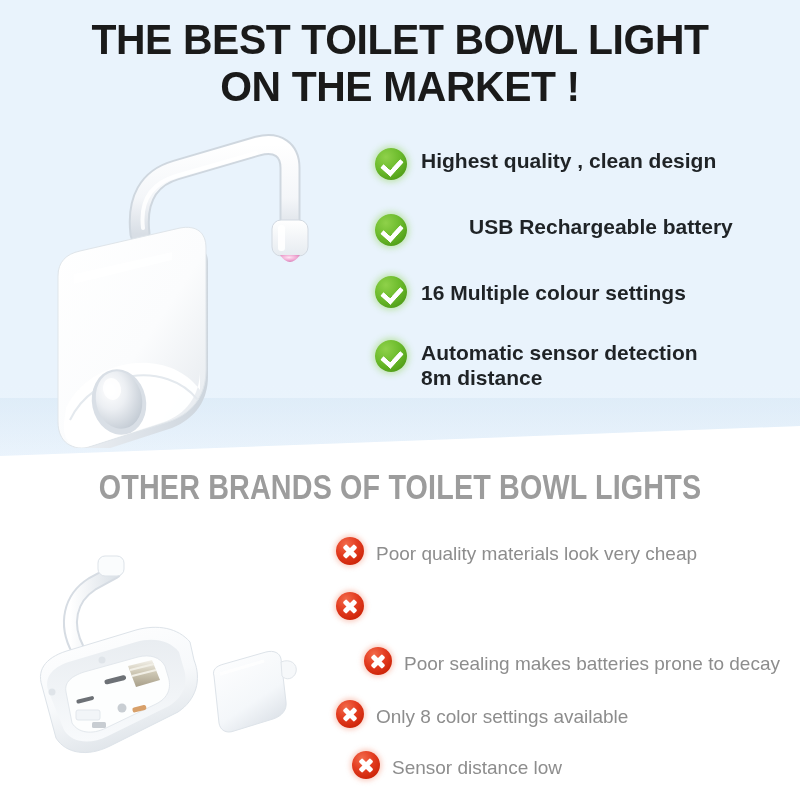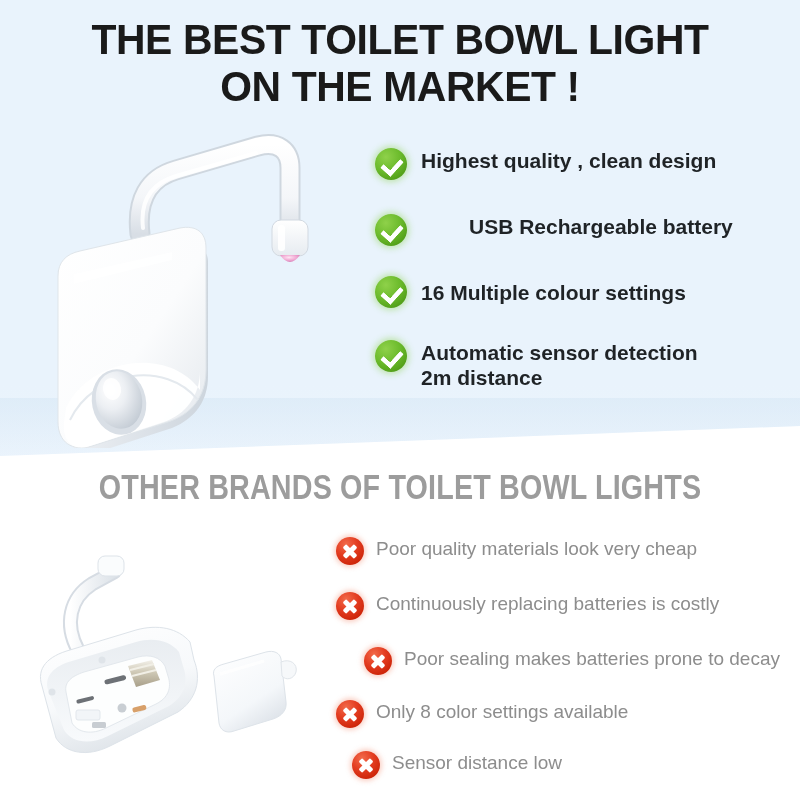--- a/index.html
+++ b/index.html
@@ -98,21 +98,21 @@
   }
 
   .cons-list {
     position: absolute;
     left: 336px; top: 537px;
     width: 460px;
   }
   .con-row {
     position: absolute;
     display: flex;
-    align-items: flex-start;
+    align-items: flex-end;
     left: 0;
   }
   .con-row .label {
     margin-left: 12px;
     color: #8d8d8d;
     font-size: 19px;
     font-weight: normal;
     line-height: 23px;
     white-space: nowrap;
   }
@@ -259,21 +259,21 @@
     </div>
 
     <div class="pro-row" style="top:128px;align-items:center;">
       <span class="ico-check"></span>
       <span class="label">16 Multiple colour settings</span>
     </div>
 
     <div class="pro-row" style="top:192px;">
       <span class="ico-check"></span>
       <span class="label">Automatic sensor detection
-2m distance</span>
+8m distance</span>
     </div>
 
   </div>
 
   <div class="title-sub">OTHER BRANDS OF TOILET BOWL LIGHTS</div>
 
   <div class="product-bottom">
     <svg width="310" height="255" viewBox="0 0 310 255">
       <defs>
         <linearGradient id="cShell" x1="0" y1="0" x2="0.4" y2="1">
@@ -342,21 +342,20 @@
 
   <div class="cons-list">
 
     <div class="con-row" style="top:0px;">
       <span class="ico-x"></span>
       <span class="label">Poor quality materials look very cheap</span>
     </div>
 
     <div class="con-row" style="top:55px;">
       <span class="ico-x"></span>
-      <span class="label">Continuously replacing batteries is costly</span>
     </div>
 
     <div class="con-row" style="top:110px;margin-left:28px;">
       <span class="ico-x"></span>
       <span class="label">Poor sealing makes batteries prone to decay</span>
     </div>
 
     <div class="con-row" style="top:163px;">
       <span class="ico-x"></span>
       <span class="label">Only 8 color settings available</span>

